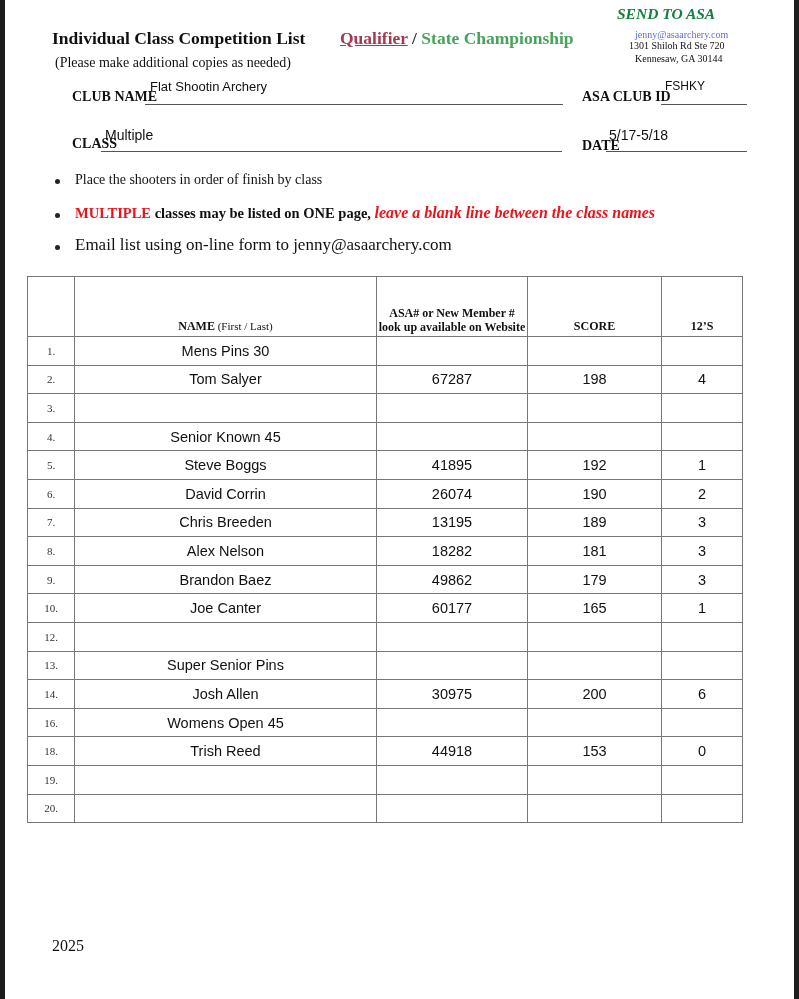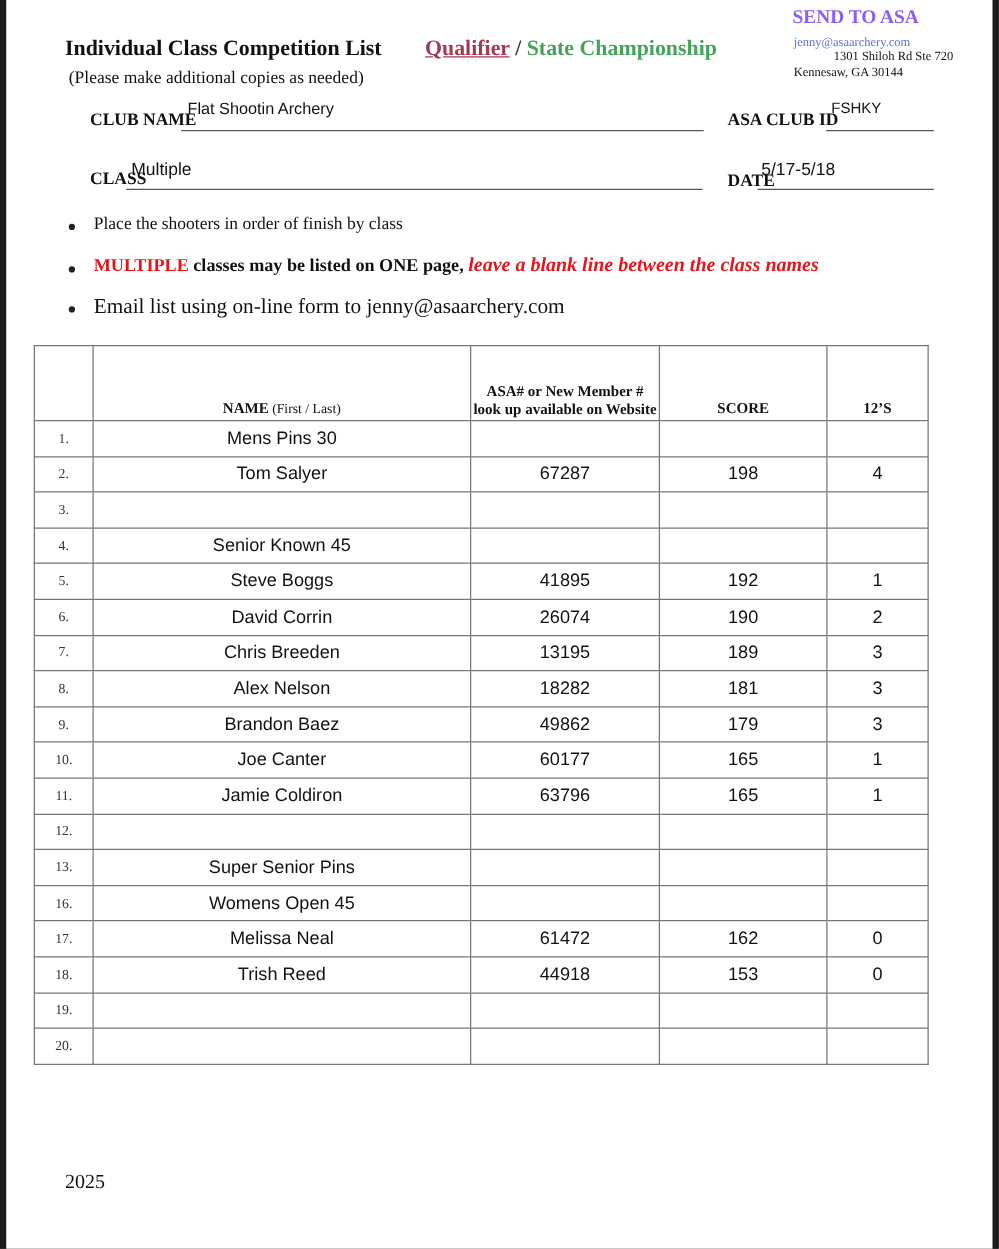--- a/index.html
+++ b/index.html
@@ -8,23 +8,23 @@
       position: absolute; left: 5px; top: 0; width: 789px; height: 999px;
       background: #ffffff; font-family: "Liberation Serif", serif; color: #111;
     }
     .abs { position: absolute; white-space: nowrap; }
     .title { left: 47px; top: 28px; font-size: 17.5px; font-weight: bold; }
     .subtitle { left: 50px; top: 55px; font-size: 14px; }
     .qual { left: 335px; top: 28px; font-size: 17.5px; font-weight: bold; }
     .qual .q { color: #a23a52; text-decoration: underline; }
     .qual .slash { color: #333; }
     .qual .s { color: #46a35a; text-align: right; }
-    .send { left: 629px; top: 5px; font-size: 15.5px; font-weight: bold; color: #8b5cf6; }
+    .send { left: 612px; top: 5px; font-size: 15.5px; font-weight: bold; color: #15803d; font-style: italic; }
     .email-small { left: 630px; top: 29px; font-size: 10px; color: #5a6fd6; }
-    .addr1 { left: 662px; top: 40px; font-size: 10px; }
+    .addr1 { left: 624px; top: 40px; font-size: 10px; }
     .addr2 { left: 630px; top: 53px; font-size: 10px; }
 
     .lbl { font-size: 14px; font-weight: bold; margin-left: 20px; }
     .sans { font-family: "Liberation Sans", sans-serif; }
     .uline { position: absolute; height: 1px; background: #555; }
 
     .bullets { position: absolute; left: 50px; top: 172px; }
     .bullet-row { position: absolute; left: 0; white-space: nowrap; }
     .dot { position: absolute; left: 0; width: 5px; height: 5px; border-radius: 50%; background: #222; }
     .btxt { position: absolute; left: 20px; }
@@ -173,53 +173,46 @@
           <td class="val">3</td>
         </tr>
         <tr>
           <td class="num">10.</td>
           <td class="val">Joe Canter</td>
           <td class="val">60177</td>
           <td class="val">165</td>
           <td class="val">1</td>
         </tr>
         <tr>
-          <td class="num">11.</td>
-          <td class="val">Jamie Coldiron</td>
-          <td class="val">63796</td>
-          <td class="val">165</td>
-          <td class="val">1</td>
-        </tr>
-        <tr>
           <td class="num">12.</td>
           <td class="val"></td>
           <td class="val"></td>
           <td class="val"></td>
           <td class="val"></td>
         </tr>
         <tr>
           <td class="num">13.</td>
           <td class="val">Super Senior Pins</td>
           <td class="val"></td>
           <td class="val"></td>
           <td class="val"></td>
         </tr>
         <tr>
+          <td class="num">14.</td>
+          <td class="val">Josh Allen</td>
+          <td class="val">30975</td>
+          <td class="val">200</td>
+          <td class="val">6</td>
+        </tr>
+        <tr>
           <td class="num">16.</td>
           <td class="val">Womens Open 45</td>
           <td class="val"></td>
           <td class="val"></td>
           <td class="val"></td>
-        </tr>
-        <tr>
-          <td class="num">17.</td>
-          <td class="val">Melissa Neal</td>
-          <td class="val">61472</td>
-          <td class="val">162</td>
-          <td class="val">0</td>
         </tr>
         <tr>
           <td class="num">18.</td>
           <td class="val">Trish Reed</td>
           <td class="val">44918</td>
           <td class="val">153</td>
           <td class="val">0</td>
         </tr>
         <tr>
           <td class="num">19.</td>

